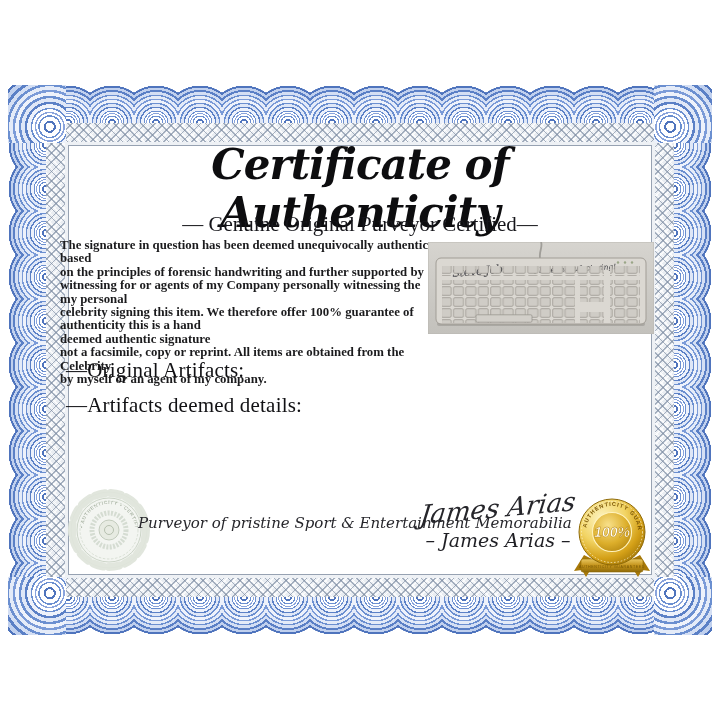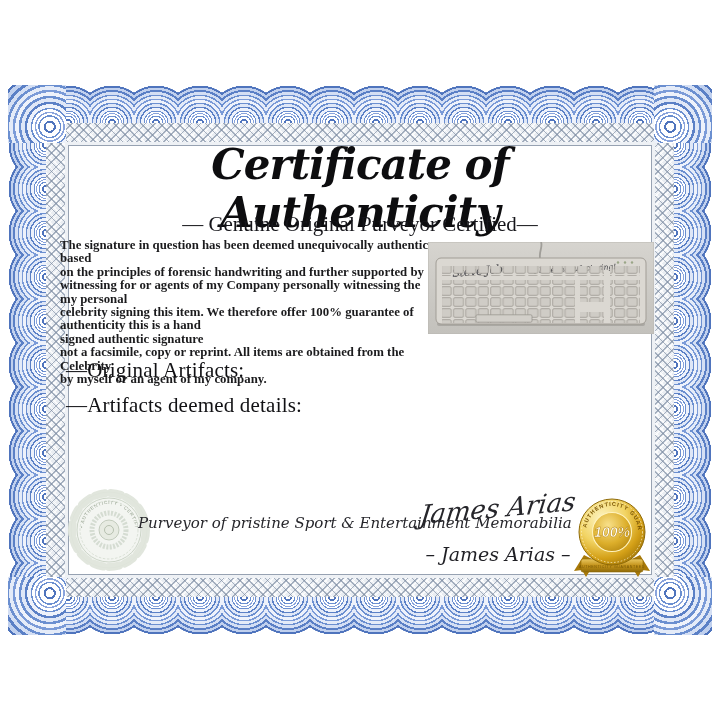--- a/index.html
+++ b/index.html
@@ -58,21 +58,21 @@
   .h-details{top:308px;}
   .emboss{left:56px;top:399px;}
   .issuer{left:130px;top:426px;width:330px;text-align:center;
           font-family:"DejaVu Serif", serif;font-style:italic;color:#26262b;}
   .issuer-name{font-size:17px;font-weight:600;}
   .issuer-tagline{font-size:15px;margin-top:3px;white-space:nowrap;}
   .sig{left:400px;top:408px;width:180px;text-align:center;}
   .sig-hand{font-family:"DejaVu Serif", serif;font-style:italic;font-size:26px;
             color:#26262b;transform:rotate(-5deg) skewX(-12deg);white-space:nowrap;}
   .sig-print{font-family:"DejaVu Serif", serif;font-style:italic;font-size:19px;
-             color:#1f1f24;margin-top:20px;white-space:nowrap;}
+             color:#1f1f24;margin-top:6px;white-space:nowrap;}
   .gold{left:564px;top:410px;z-index:5;}
 </style>
 </head>
 <body>
 
 <div class="page">
   <div class="cert">
 
     <div class="braid"></div>
     <div class="lace lace-top"></div>
@@ -88,21 +88,21 @@
     <h1 class="abs title">Certificate of Authenticity</h1>
     <div class="abs subtitle">— Genuine Original Purveyor Certified—</div>
 
     <div class="abs body-text">
       <div>The signature in question has been deemed unequivocally authentic based</div>
       <div>on the principles of forensic handwriting and further supported by</div>
       <div>witnessing for or agents of my Company personally witnessing the</div>
       <div>my personal</div>
       <div>celebrity signing this item. We therefore offer 100% guarantee of</div>
       <div>authenticity this is a hand</div>
-      <div>signed authentic signature</div>
+      <div>deemed authentic signature</div>
       <div>not a facsimile, copy or reprint. All items are obtained from the Celebrity</div>
       <div>by myself or an agent of my company.</div>
     </div>
 
     <svg class="abs kb-photo" width="226" height="92" viewBox="0 0 226 92">
       <defs>
         <linearGradient id="pg" x1="0" y1="0" x2="0" y2="1">
           <stop offset="0" stop-color="#d6d4cf"></stop>
             <stop offset="1" stop-color="#c3c1bc"></stop>
         </linearGradient>

